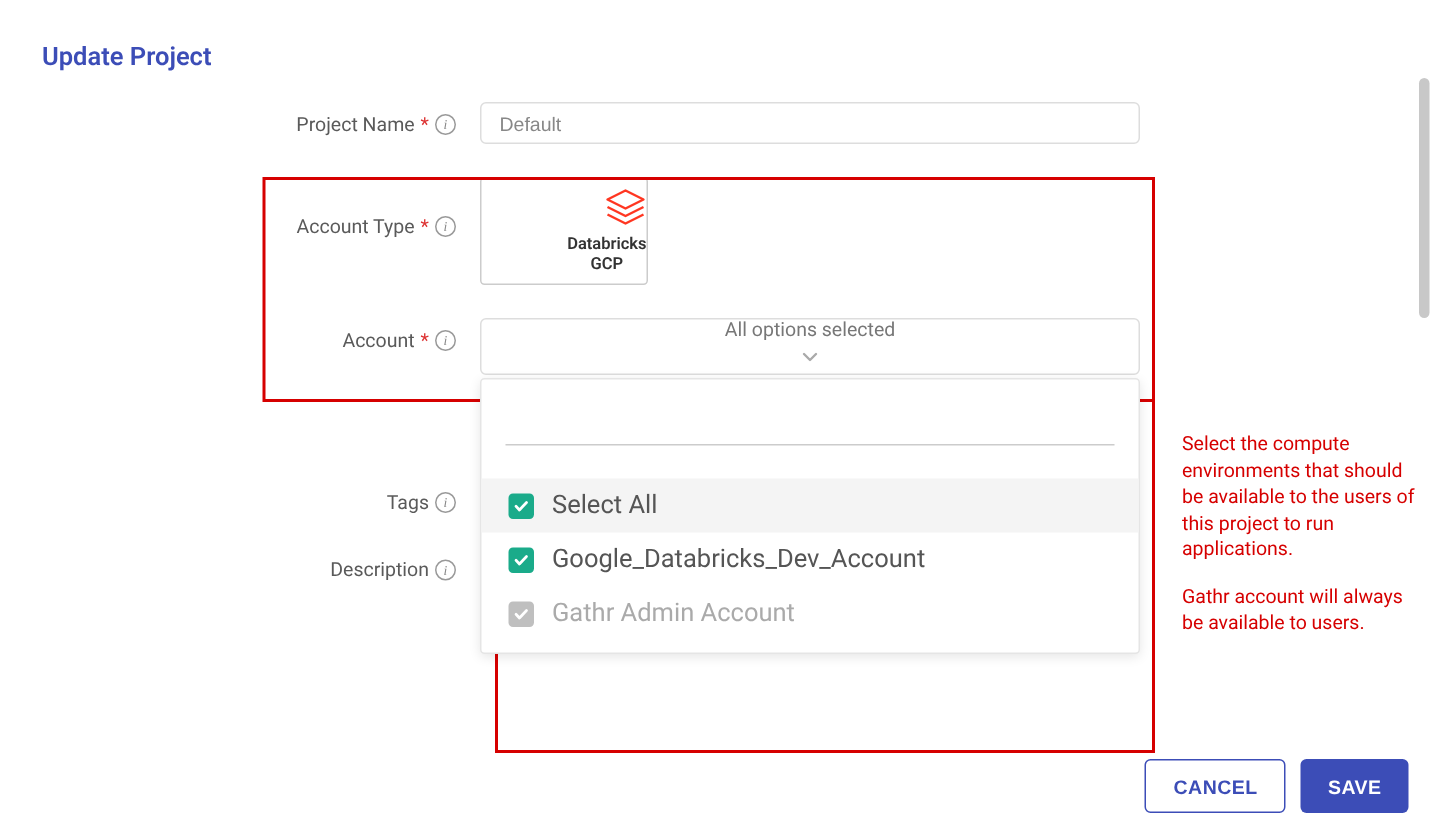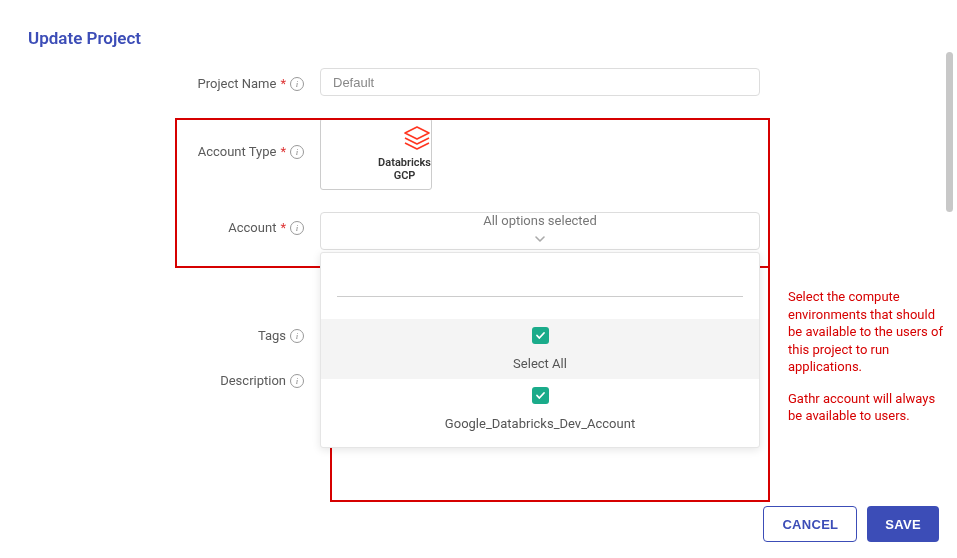--- a/index.html
+++ b/index.html
@@ -29,21 +29,21 @@
   }
   .label-col {
     width: 320px;
     text-align: right;
     padding-right: 16px;
     padding-top: 8px;
     color: #5a5a5a;
     font-size: 13px;
     display: flex;
     justify-content: flex-end;
-    align-items: center;
+    align-items: flex-start;
     gap: 4px;
   }
   .req { color: #d33; }
   .info-icon {
     display: inline-flex;
     width: 14px;
     height: 14px;
     border: 1px solid #999;
     border-radius: 50%;
     align-items: center;
@@ -134,23 +134,22 @@
     outline: none;
   }
   .dropdown-list {
     padding: 14px 0 8px 0;
   }
   .dropdown-option {
     display: flex;
     align-items: center;
     gap: 12px;
     padding: 8px 18px;
-    font-size: 13px;
+    font-size: 17px;
     color: #555;
-    flex-direction: column;
   }
   .dropdown-option.selected-row {
     background: #f4f4f4;
   }
   .dropdown-option.disabled {
     color: #aaa;
   }
   .checkbox {
     width: 17px;
     height: 17px;
@@ -297,20 +296,28 @@
             <span>Select All</span>
           </div>
           <div class="dropdown-option">
             <span class="checkbox checked">
               <svg width="11" height="11" viewBox="0 0 11 11">
                   <path d="M2 5.5 L4.3 8 L9 3" fill="none" stroke="#fff" stroke-width="1.8" stroke-linecap="round" stroke-linejoin="round"></path>
                 </svg>
             </span>
             <span>Google_Databricks_Dev_Account</span>
           </div>
+          <div class="dropdown-option disabled">
+            <span class="checkbox disabled-checked">
+              <svg width="11" height="11" viewBox="0 0 11 11">
+                  <path d="M2 5.5 L4.3 8 L9 3" fill="none" stroke="#fff" stroke-width="1.8" stroke-linecap="round" stroke-linejoin="round"></path>
+                </svg>
+            </span>
+            <span>Gathr Admin Account</span>
+          </div>
         </div>
       </div>
     </div>
   </div>
 
   <div class="row tags-row">
     <div class="label-col">
       <span>Tags</span>
       <span class="info-icon">i</span>
     </div>

